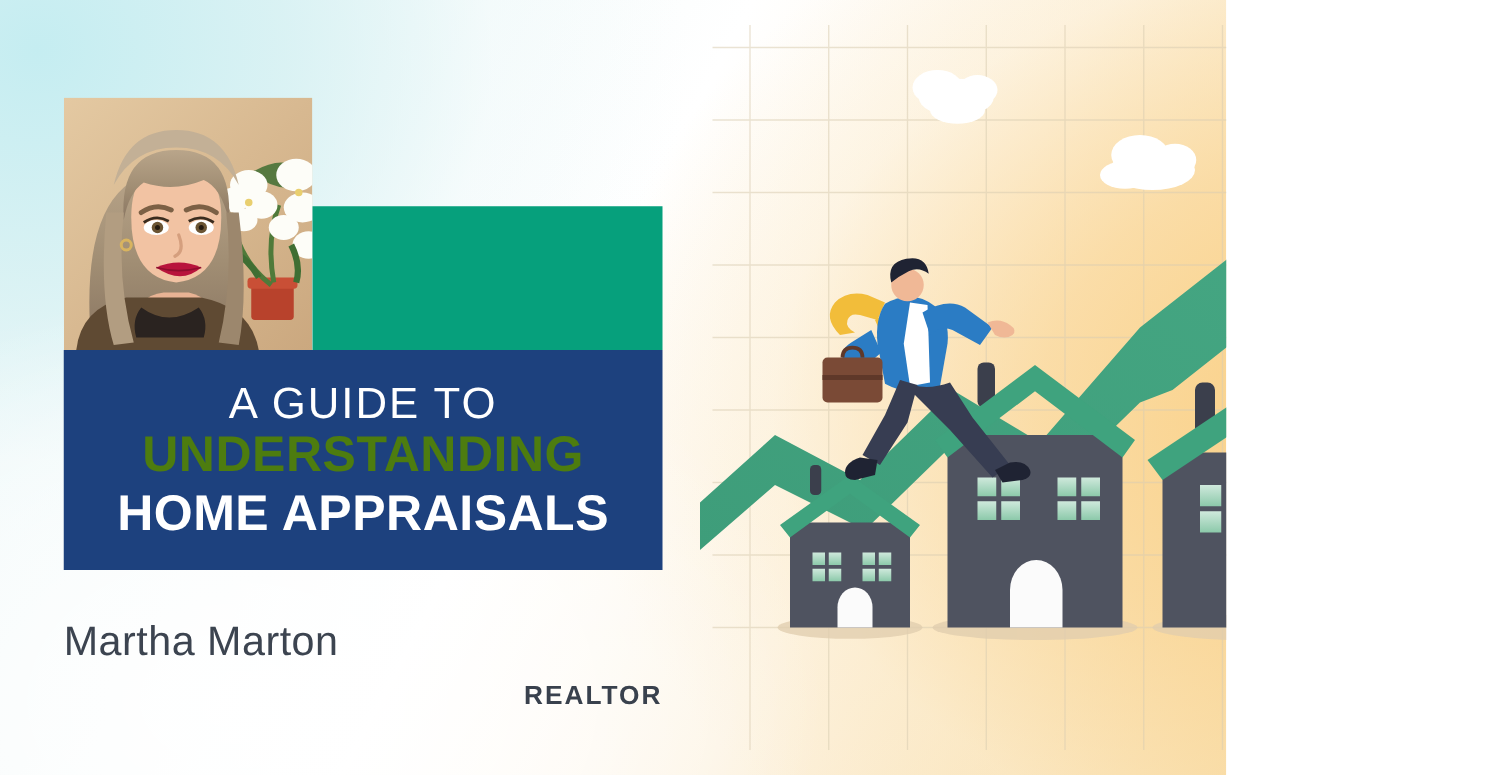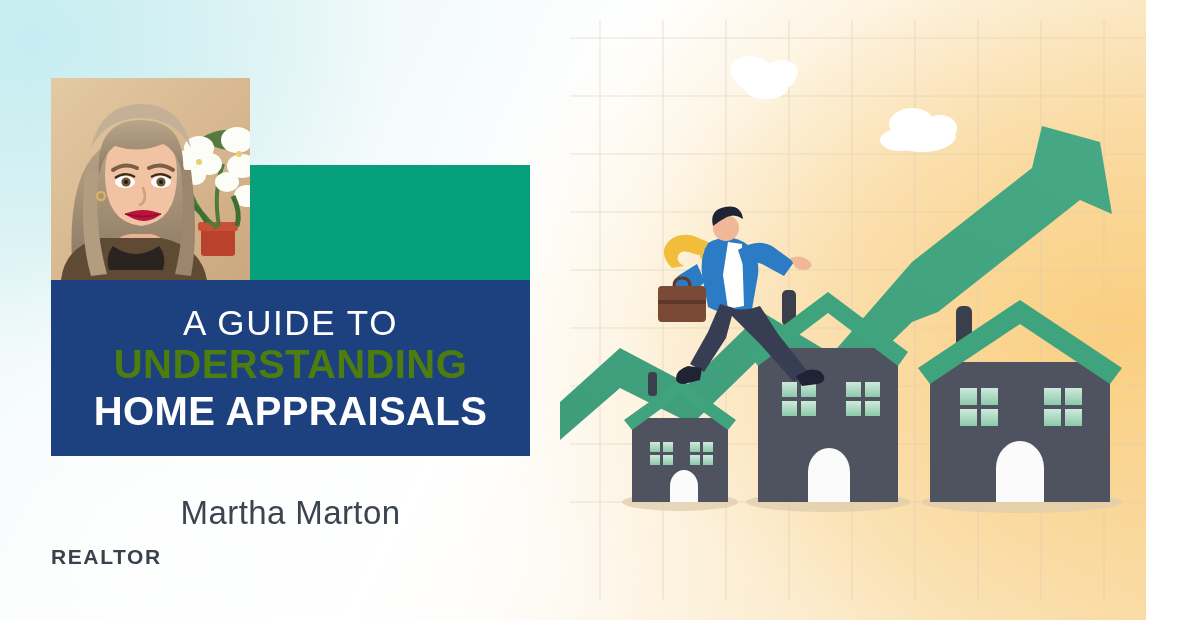--- a/index.html
+++ b/index.html
@@ -1,21 +1,21 @@
 <!DOCTYPE html>
 <html><head>
 <meta charset="utf-8">
 <style>
   html,body{margin:0;padding:0;}
   body{
     width:1190px;height:620px;overflow:hidden;
     font-family:"Liberation Sans", sans-serif;
     position:relative;background:#ffffff;
   }
-  #stage{position:absolute;inset:0;width:1146px;height:620px;overflow:hidden;}
+  #stage{position:absolute;inset:0;width:981px;height:620px;overflow:hidden;}
 
   
   .bg-base{position:absolute;inset:0;
     background:
       radial-gradient(ellipse 760px 560px at 1120px 330px, rgba(250,205,125,.95) 0%, rgba(250,214,150,.72) 38%, rgba(252,233,196,.30) 66%, rgba(255,255,255,0) 86%),
       radial-gradient(ellipse 520px 470px at 30px 40px, rgba(197,237,241,1) 0%, rgba(214,241,243,.85) 38%, rgba(238,250,251,.35) 70%, rgba(255,255,255,0) 100%),
       linear-gradient(118deg,#e3f4f5 0%,#f4fafa 26%,#ffffff 46%,#fdf4e4 68%,#f8dca6 100%);
   }
   .bg-wash{position:absolute;inset:0;
     background:radial-gradient(ellipse 600px 420px at 190px 560px, rgba(255,255,255,.95) 0%, rgba(255,255,255,.55) 45%, rgba(255,255,255,0) 78%);}
@@ -33,24 +33,24 @@
   .title-wrap{position:absolute;left:51px;top:280px;width:479px;height:176px;
     display:flex;flex-direction:column;align-items:center;justify-content:center;
     padding-top:4px;box-sizing:border-box;}
   .t-line1{color:#ffffff;font-size:35px;font-weight:400;letter-spacing:1.6px;line-height:1.02;
     font-family:"Liberation Sans", sans-serif;}
   .t-line2{color:#4d7c0f;font-size:40px;font-weight:700;letter-spacing:.4px;line-height:1.18;
     font-family:"Liberation Sans", sans-serif;}
   .t-line3{color:#ffffff;font-size:40px;font-weight:700;letter-spacing:.4px;line-height:1.18;
     font-family:"Liberation Sans", sans-serif;}
 
-  .agent-name{position:absolute;left:51px;top:494px;width:479px;text-align:center;
+  .agent-name{position:absolute;left:51px;top:494px;width:479px;text-align:left;
     color:#3c4450;font-size:33px;font-weight:400;letter-spacing:.4px;
     font-family:"Liberation Sans", sans-serif;}
-  .agent-role{position:absolute;left:51px;top:545px;width:479px;text-align:left;
+  .agent-role{position:absolute;left:51px;top:545px;width:479px;text-align:right;
     color:#39414d;font-size:21px;font-weight:700;letter-spacing:1.6px;
     font-family:"Liberation Sans", sans-serif;}
 </style>
 </head>
 <body>
 
 <div id="stage">
 
   <div class="bg-base"></div>
   <div class="bg-wash"></div>

